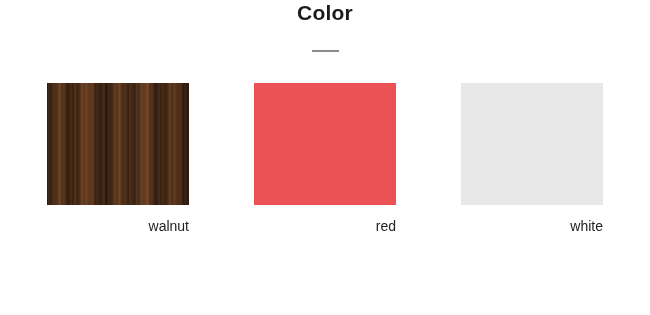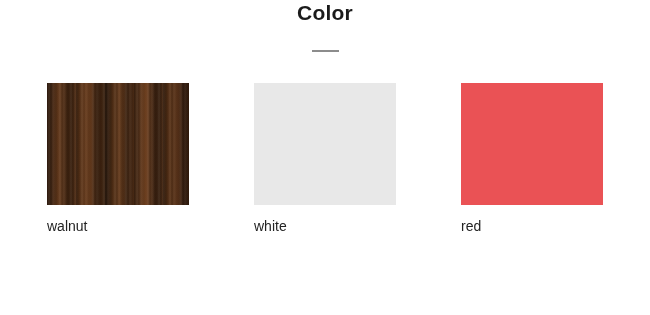--- a/index.html
+++ b/index.html
@@ -44,21 +44,21 @@
     display: flex;
     justify-content: center;
     align-items: flex-start;
     margin-top: 31px;
     gap: 65px;
   }
   .swatch-cell {
     width: 142px;
     display: flex;
     flex-direction: column;
-    align-items: flex-start;
+    align-items: flex-end;
   }
   .swatch {
     width: 142px;
     height: 122px;
     position: relative;
     overflow: hidden;
   }
   .swatch-label {
     margin-top: 12px;
     font-size: 14px;
@@ -120,24 +120,24 @@
   </div>
 
   <div class="swatch-row">
 
     <div class="swatch-cell">
       <div class="swatch swatch-walnut"></div>
       <div class="swatch-label">walnut</div>
     </div>
 
     <div class="swatch-cell">
-      <div class="swatch swatch-white" style="background-color: rgb(232, 232, 232);"></div>
-      <div class="swatch-label">white</div>
+      <div class="swatch swatch-red" style="background-color: rgb(234, 82, 85);"></div>
+      <div class="swatch-label">red</div>
     </div>
 
     <div class="swatch-cell">
-      <div class="swatch swatch-red" style="background-color: rgb(234, 82, 85);"></div>
-      <div class="swatch-label">red</div>
+      <div class="swatch swatch-white" style="background-color: rgb(232, 232, 232);"></div>
+      <div class="swatch-label">white</div>
     </div>
 
   </div>
 
 </div>
 
 </body></html>

